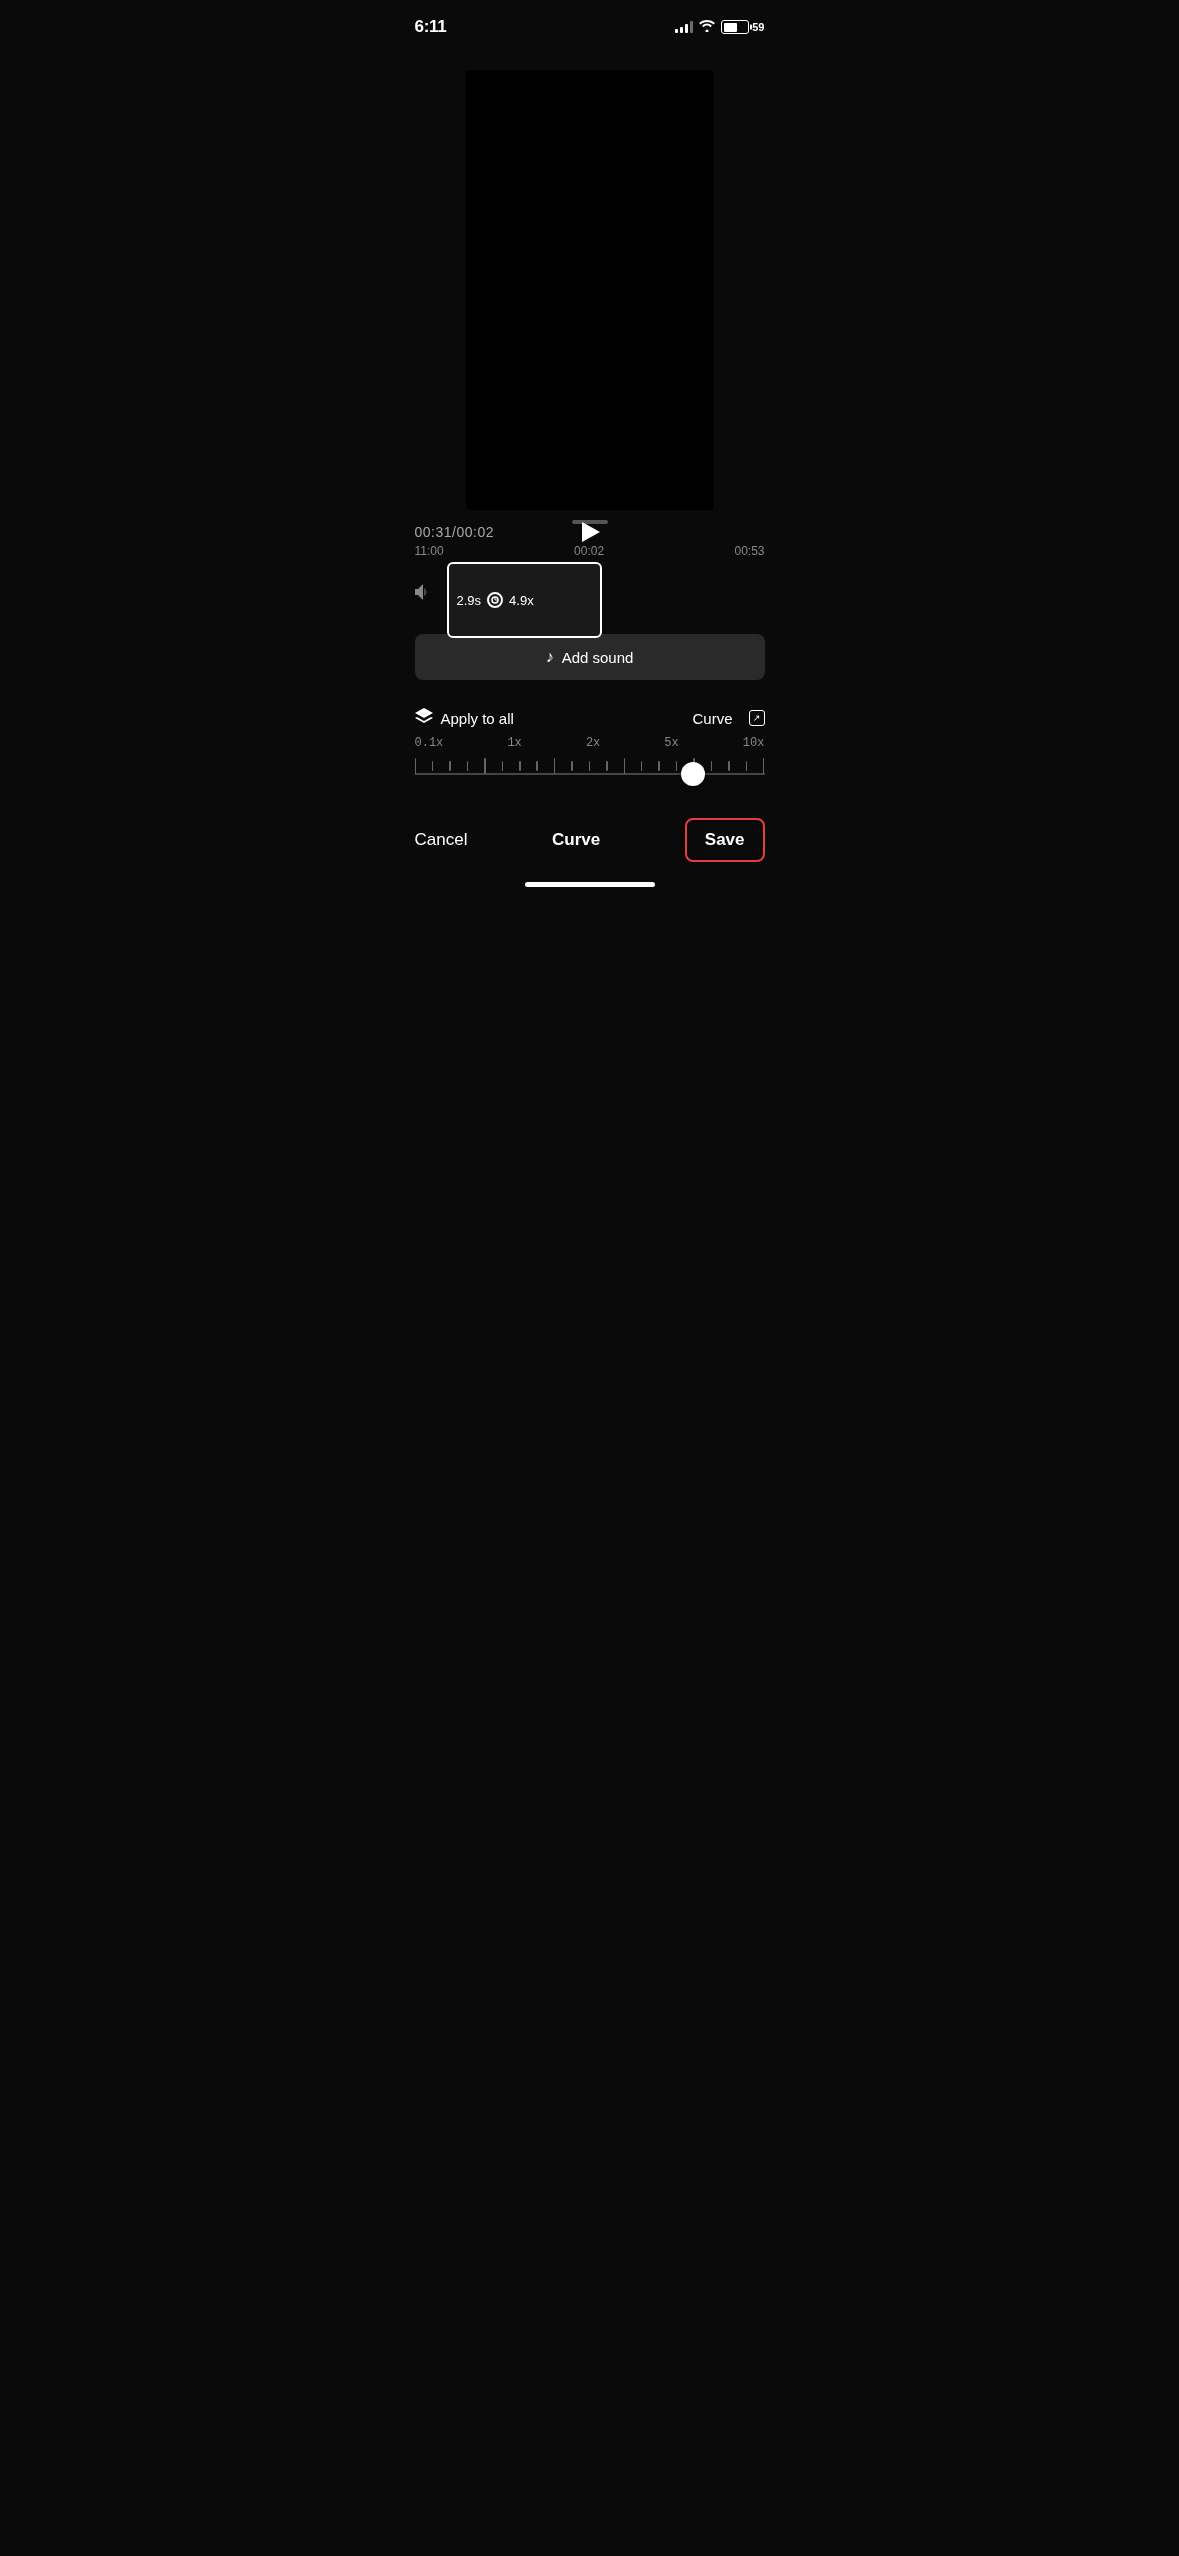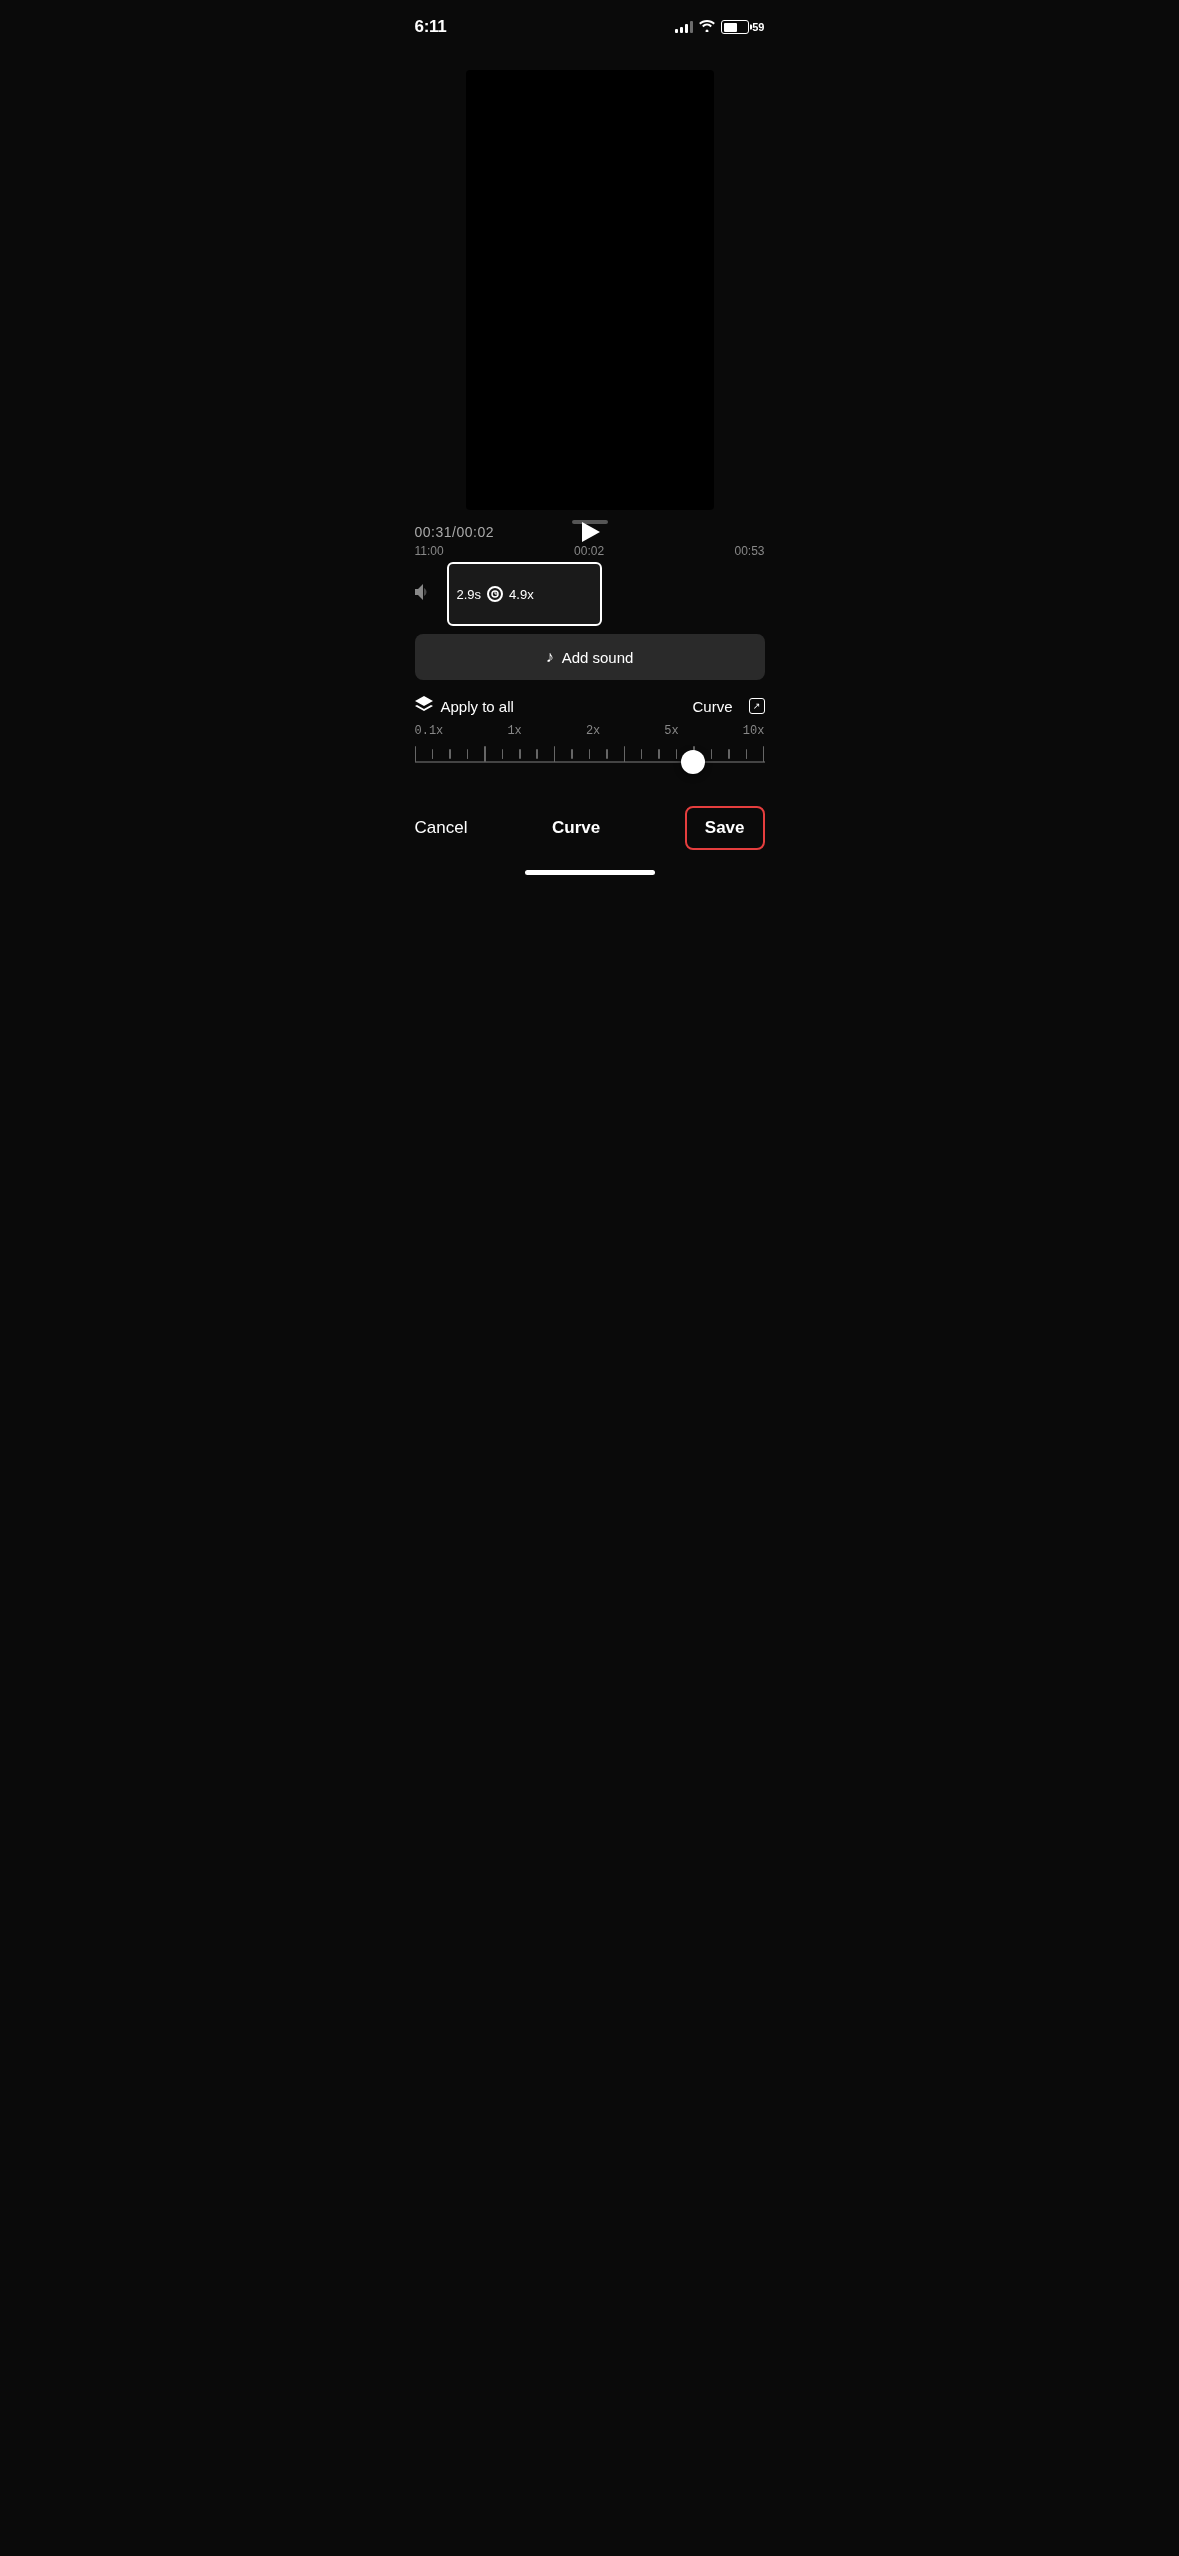--- a/index.html
+++ b/index.html
@@ -174,21 +174,21 @@
 
     .clip-track {
       flex: 1;
       position: relative;
       height: 64px;
     }
 
     .clip-segment {
       position: relative;
       width: 155px;
-      height: 64px;
+      height: 76px;
       border: 2px solid #fff;
       border-radius: 6px;
       background: #1a1a1a;
       display: flex;
       flex-direction: column;
       justify-content: center;
       padding: 6px 8px;
     }
 
     .clip-segment-text {
@@ -237,21 +237,21 @@
       font-size: 15px;
       color: #fff;
       font-weight: 500;
     }
 
     
     .options-row {
       display: flex;
       justify-content: space-between;
       align-items: center;
-      padding: 16px 20px 8px;
+      padding: 28px 20px 8px;
     }
 
     .apply-all {
       display: flex;
       align-items: center;
       gap: 8px;
       font-size: 15px;
       color: #fff;
       cursor: pointer;
     }

